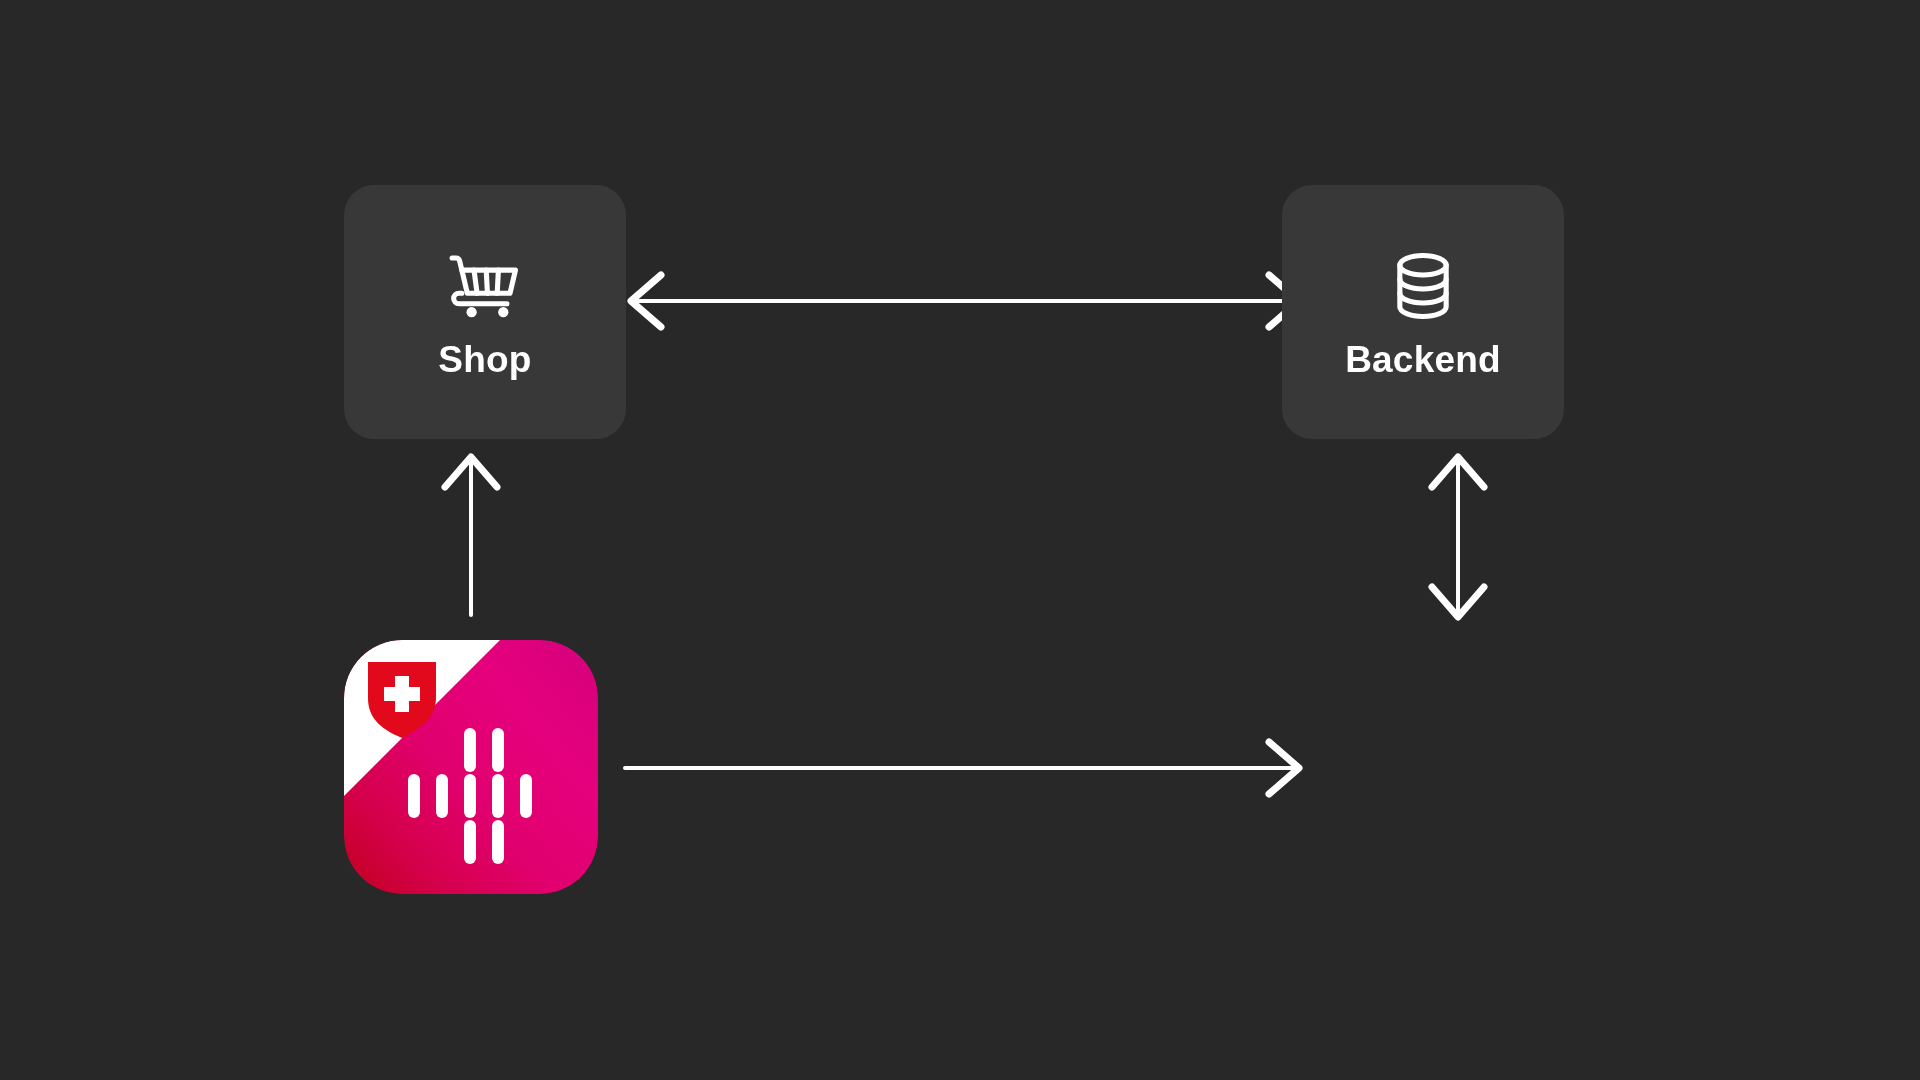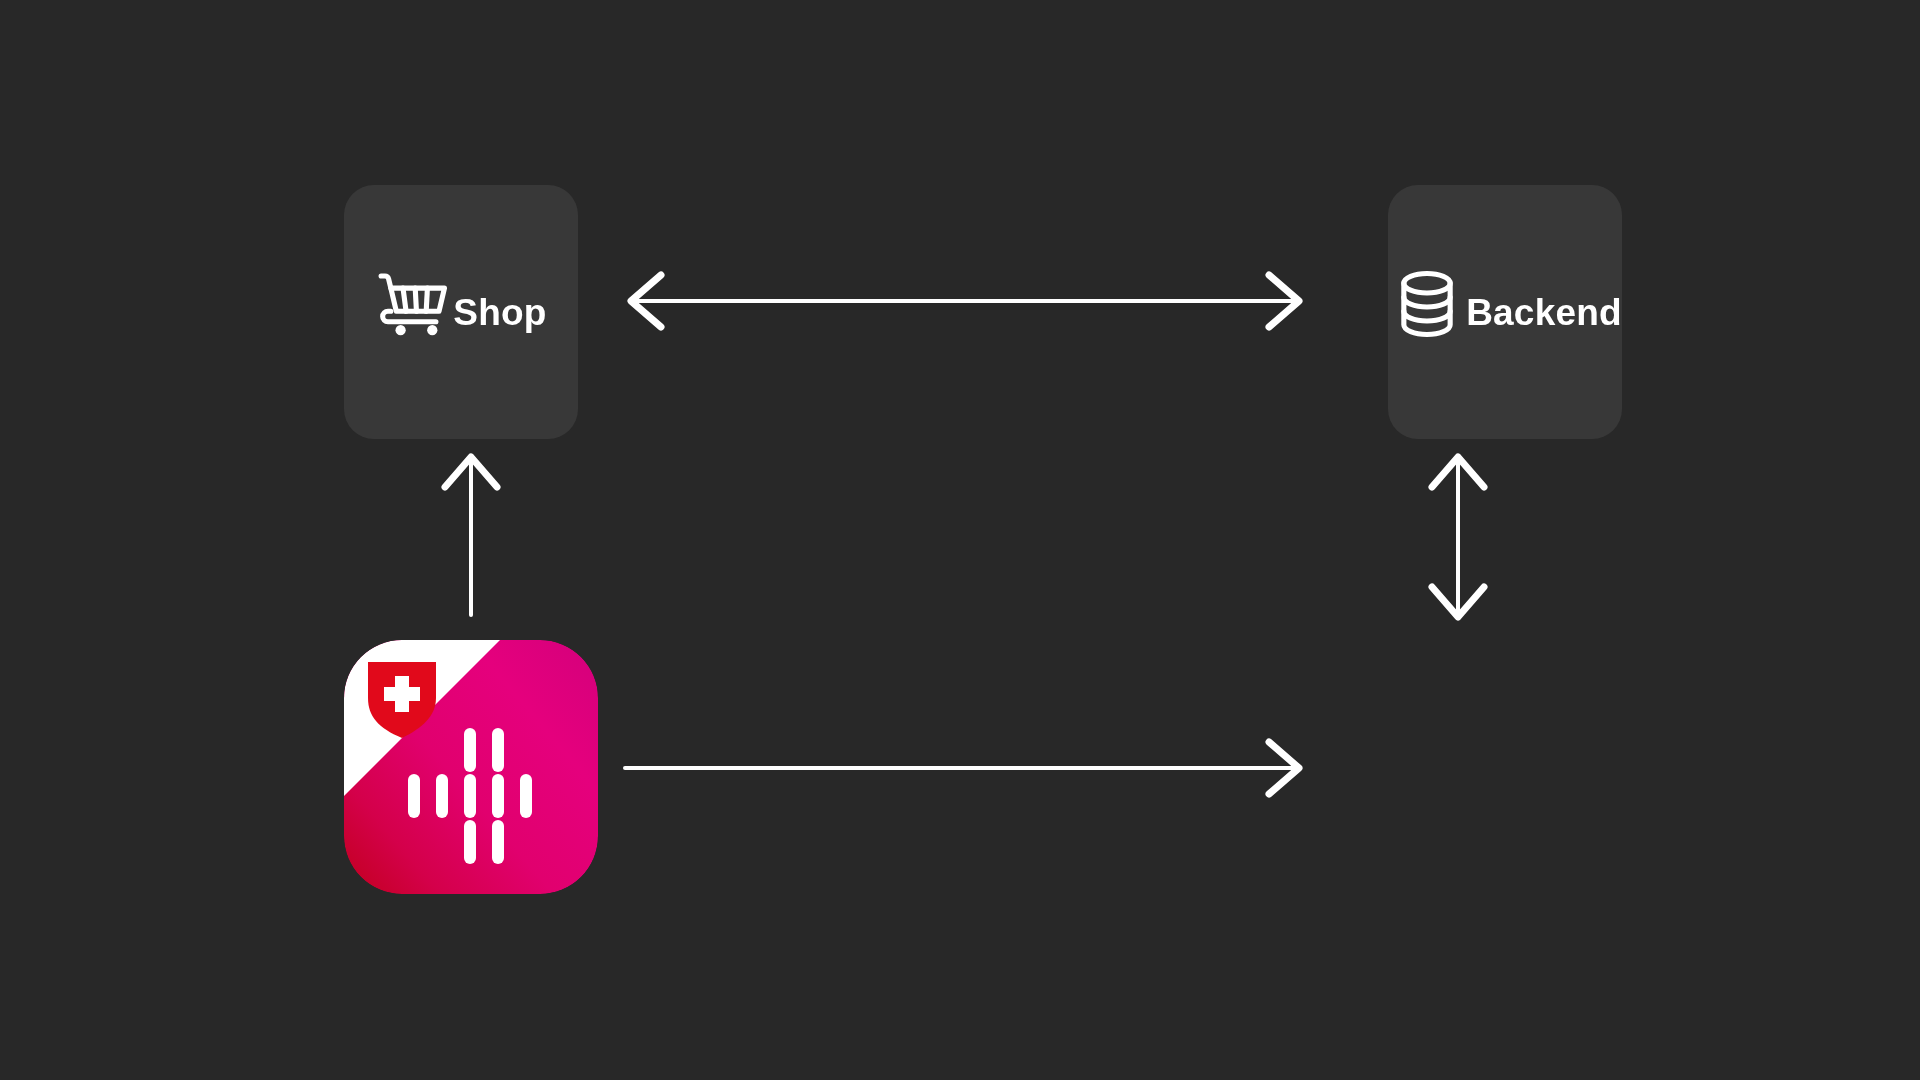--- a/index.html
+++ b/index.html
@@ -19,26 +19,26 @@
   #diagram-canvas {
     position: relative;
     width: 1920px;
     height: 1080px;
     background: #282828;
   }
 
   
   .node-card {
     position: absolute;
-    width: 234px;
+    width: 282px;
     height: 254px;
     border-radius: 30px;
     background: #383838;
     display: flex;
-    flex-direction: row;
+    flex-direction: column;
     align-items: center;
     justify-content: center;
     box-sizing: border-box;
   }
   .node-icon {
     width: 78px;
     height: 78px;
     display: block;
     margin-bottom: 16px;
   }
@@ -46,21 +46,21 @@
   .node-label {
     color: #ffffff;
     font-size: 37px;
     font-weight: bold;
     letter-spacing: 0.2px;
     line-height: 1;
     text-align: center;
   }
 
   #node-shop     { left: 344px;  top: 185px; }
-  #node-backend  { left: 1388px; top: 185px; }
+  #node-backend  { left: 1282px; top: 185px; }
   #node-verifier { left: 1331px; top: 640px; }
 
   
   #node-eid-app {
     position: absolute;
     left: 344px;
     top: 640px;
     width: 254px;
     height: 254px;
     border-radius: 58px;

